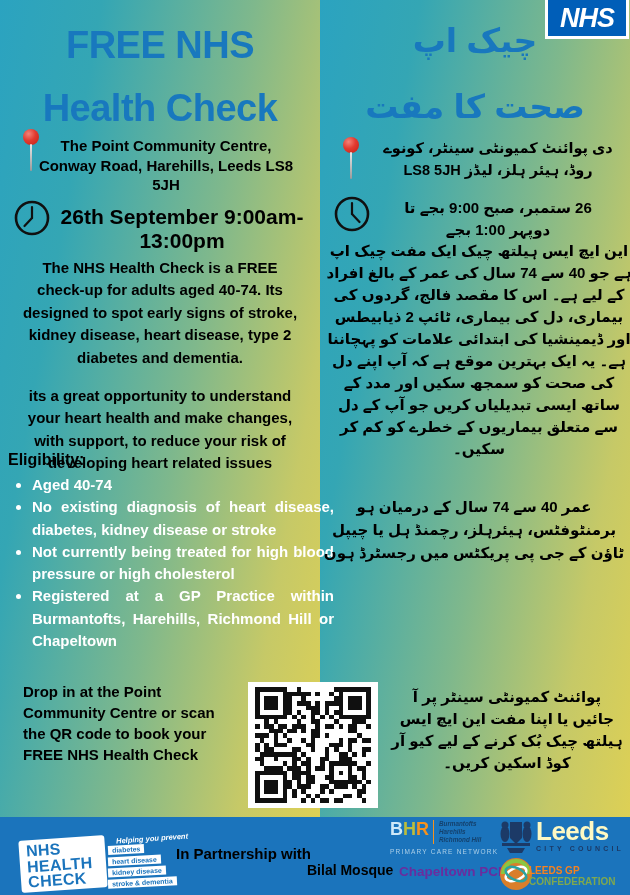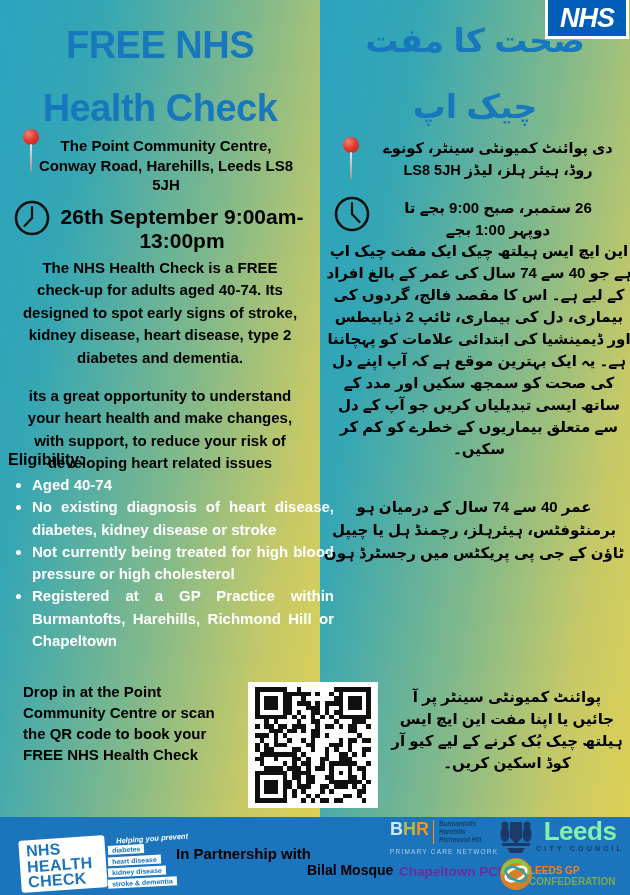--- a/index.html
+++ b/index.html
@@ -79,22 +79,22 @@
   .bhr { left:390px; top:3px; }
   .bhr-top { display:flex; align-items:flex-start; }
   .bhr-letters { font-size:18px; font-weight:bold; line-height:18px; }
   .bhr-b { color:#CFE9F8; } .bhr-h { color:#BCBD3C; } .bhr-r { color:#F6921E; }
   .bhr-div { border-left:1px solid #F6921E; height:24px; margin:0 5px 0 4px; }
   .bhr-names div { color:#14416D; font-size:6.3px; font-style:italic; line-height:7.8px;
     font-weight:bold; }
   .bhr-sub { color:#ABCFE8; font-size:6.5px; letter-spacing:1.2px; margin-top:4px; }
   .leeds { left:499px; top:1px; display:flex; align-items:flex-start; }
   .leeds-txt { margin-left:3px; }
-  .leeds-name { color:#86efac; font-weight:bold; font-size:26px; line-height:26px;
-    letter-spacing:-0.5px;text-align:center; }
+  .leeds-name { color:#fef9c3; font-weight:bold; font-size:26px; line-height:26px;
+    letter-spacing:-0.5px; }
   .leeds-sub { color:#1C3A67; font-size:7px; letter-spacing:3.2px; font-weight:bold;
     margin-top:1px; }
   .bilal { left:307px; top:45px; font-size:14px; }
   .chapeltown { left:399px; top:47px; color:#6A2D9E; font-weight:bold; font-size:13.5px; }
   .gpconfed { left:497px; top:38px; display:flex; align-items:center; }
   .gpc-txt { margin-left:-6px; }
   .gpc-l1 { color:#F58220; font-weight:bold; font-size:10px; line-height:11px; }
   .gpc-l2 { color:#7FA84F; font-weight:bold; font-size:10px; line-height:11px; }
 </style>
 </head>
@@ -468,22 +468,22 @@
         <rect x="18" y="24" width="1" height="1"></rect>
         <rect x="23" y="24" width="1" height="1"></rect>
       </svg>
   </div>
 
   <div class="abs nhs-logo">
     <span>NHS</span>
   </div>
 
   <div class="abs title-ur">
+    <div>چیک اپ</div>
     <div>صحت کا مفت</div>
-    <div>چیک اپ</div>
   </div>
 
   <div class="abs pin pin-ur">
     <div class="head"></div>
     <div class="stem"></div>
   </div>
   <div class="abs addr-ur w ctr rtl">
     <div>دی پوائنٹ کمیونٹی سینٹر، کونوے</div>
     <div>روڈ، ہیئر ہلز، لیڈز LS8 5JH</div>
   </div>

